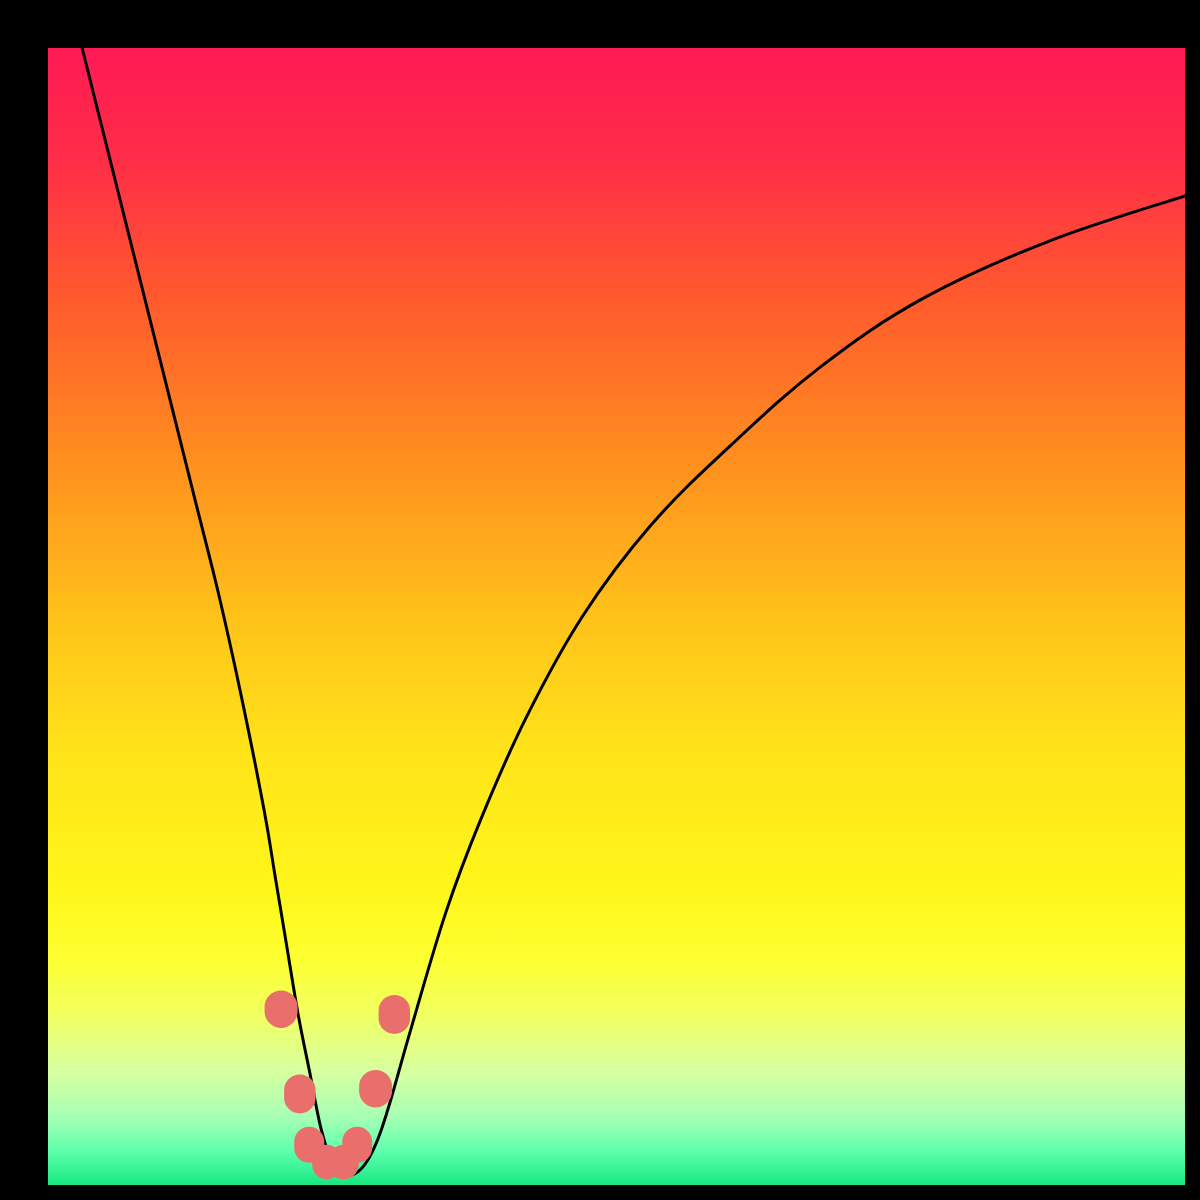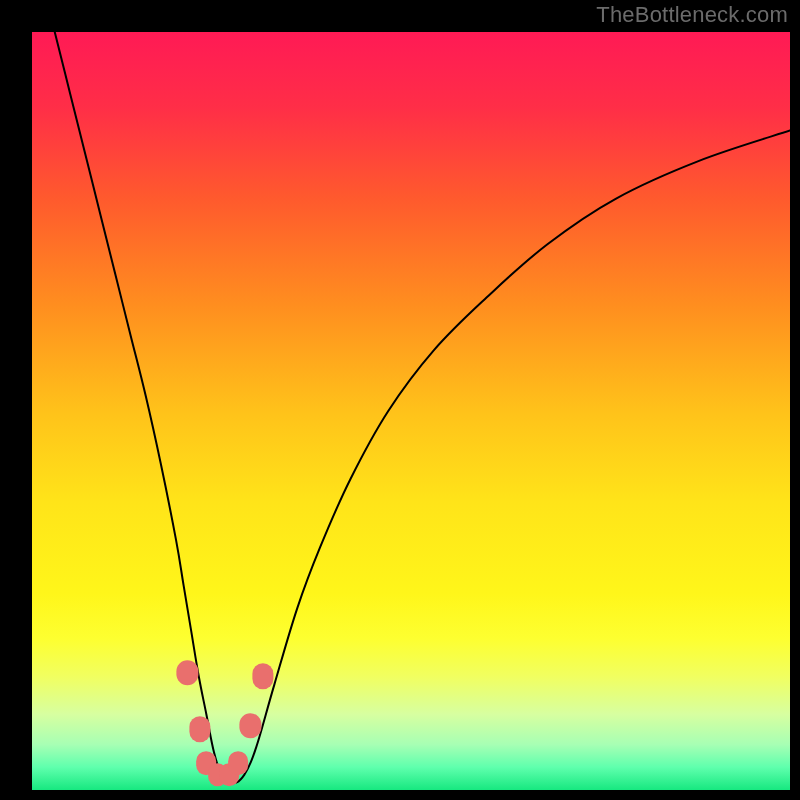--- a/index.html
+++ b/index.html
@@ -65,15 +65,14 @@
         <div class="marker" style="width: 21.224px; height: 25.4688px; border-radius: 13.7956px; background: rgb(233, 111, 109); left: 168.276px; top: 697.36px;"></div>
         <div class="marker" style="width: 19.708px; height: 23.6496px; border-radius: 12.8102px; background: rgb(233, 111, 109); left: 174.34px; top: 731.47px;"></div>
         <div class="marker" style="width: 19.708px; height: 23.6496px; border-radius: 12.8102px; background: rgb(233, 111, 109); left: 185.71px; top: 742.84px;"></div>
         <div class="marker" style="width: 19.708px; height: 23.6496px; border-radius: 12.8102px; background: rgb(233, 111, 109); left: 197.08px; top: 742.84px;"></div>
         <div class="marker" style="width: 19.708px; height: 23.6496px; border-radius: 12.8102px; background: rgb(233, 111, 109); left: 206.176px; top: 731.47px;"></div>
         <div class="marker" style="width: 21.224px; height: 25.4688px; border-radius: 13.7956px; background: rgb(233, 111, 109); left: 218.304px; top: 693.57px;"></div>
         <div class="marker" style="width: 21.224px; height: 25.4688px; border-radius: 13.7956px; background: rgb(233, 111, 109); left: 231.19px; top: 644.3px;"></div>
       </div>
   </div>
 
-  <div class="watermark">TheBottleneck.com</div>
 
 </div>
 
 </body></html>

